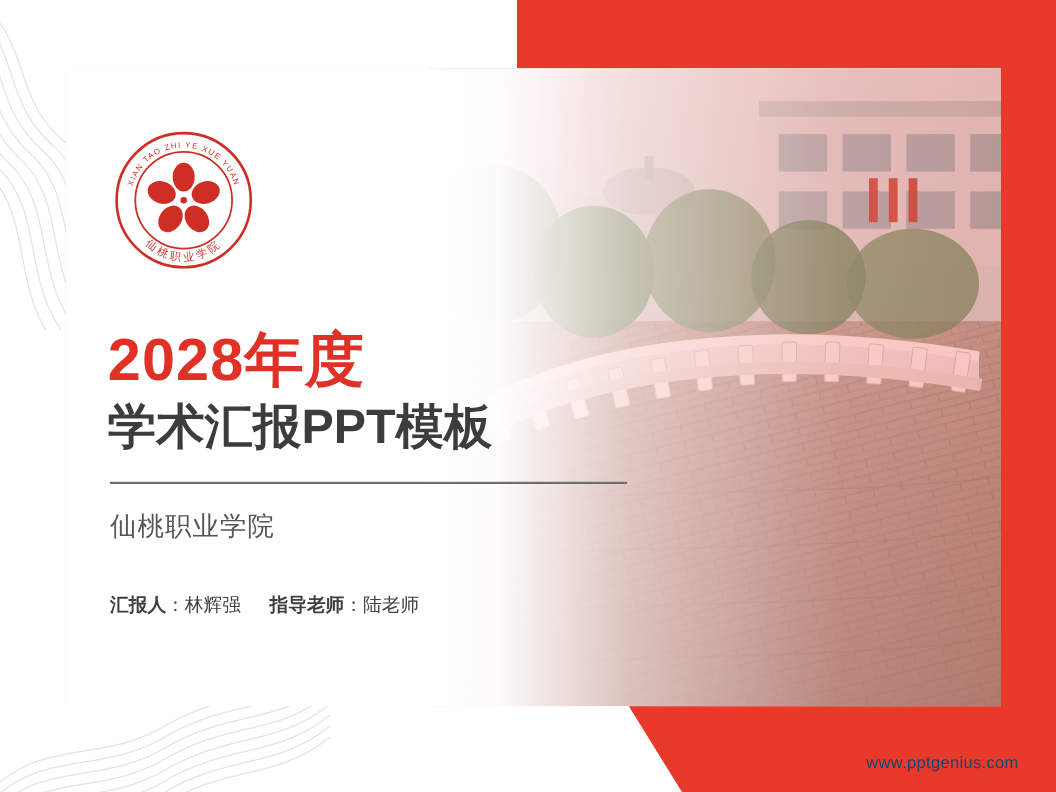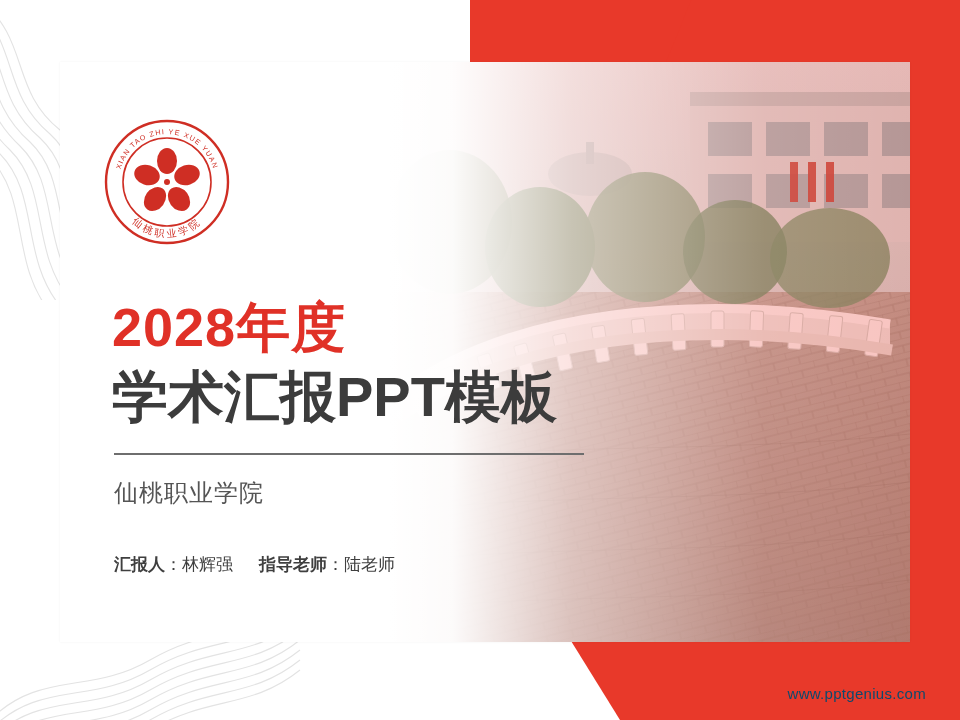--- a/index.html
+++ b/index.html
@@ -107,35 +107,35 @@
     left: 42px;
     top: 55px;
     width: 130px;
     height: 130px;
     z-index: 8;
   }
 
   
   .text-block {
     position: absolute;
-    left: 52px;
+    left: 38px;
     top: 235px;
     z-index: 8;
   }
   .title-year {
     font-size: 54px;
     font-weight: bold;
     color: #e03127;
     letter-spacing: 1px;
     line-height: 1.12;
     margin: 0;
     white-space: nowrap;
   }
   .title-main {
-    font-size: 56px;
+    font-size: 44px;
     font-weight: bold;
     color: #3c3c3c;
     letter-spacing: 0px;
     line-height: 1.2;
     margin: 6px 0 0 0;
     white-space: nowrap;
   }
   .divider {
     width: 470px;
     height: 2px;

